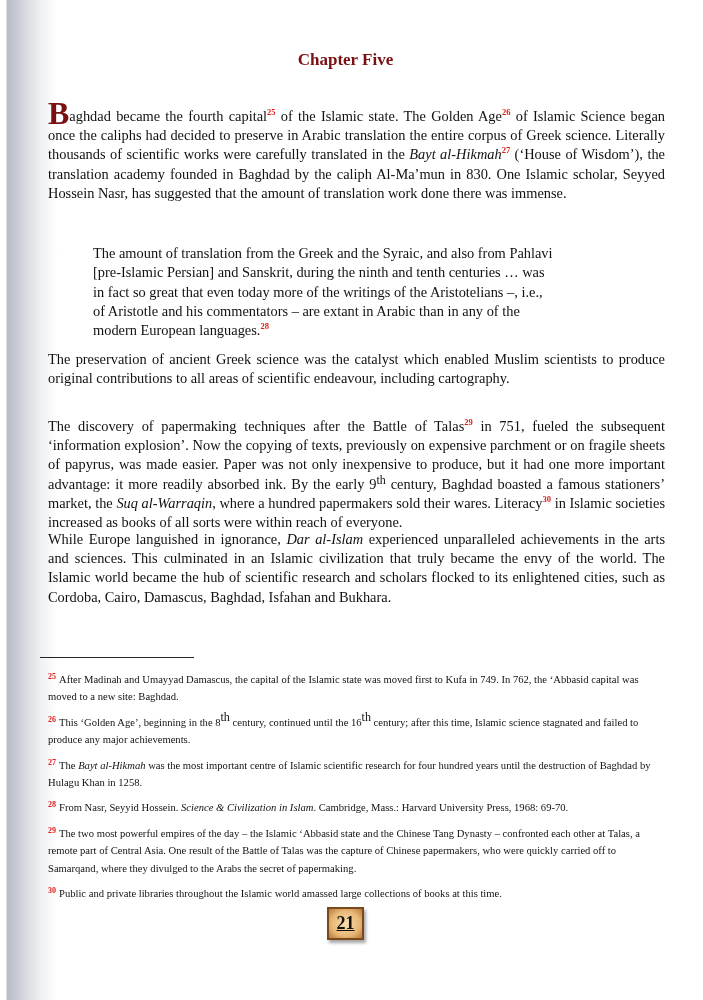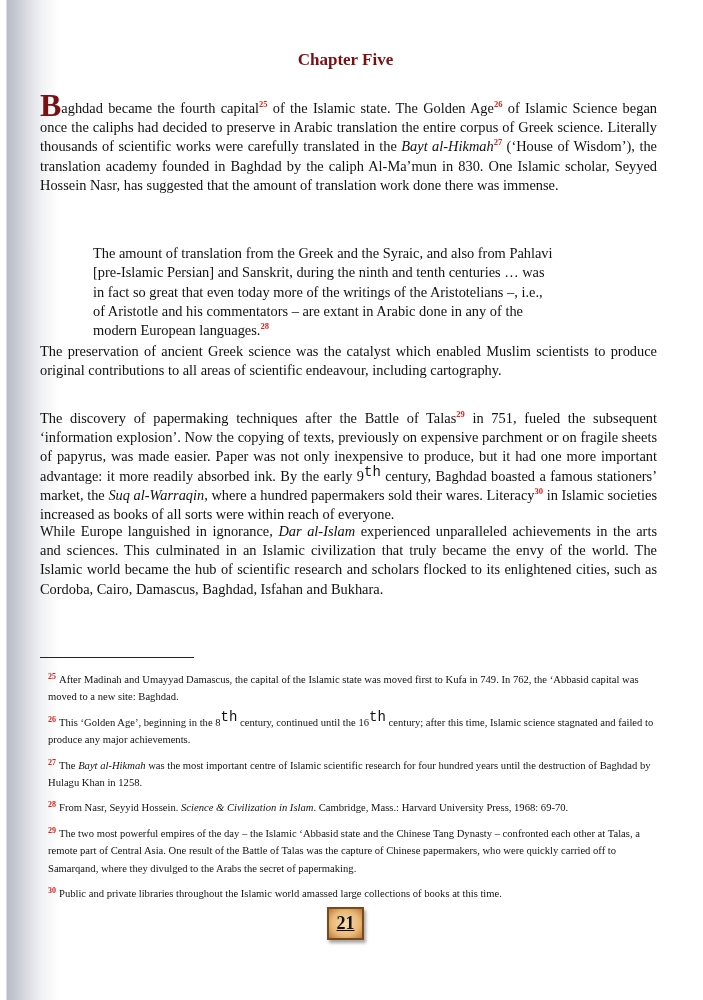--- a/index.html
+++ b/index.html
@@ -14,35 +14,35 @@
     background: linear-gradient(to right, #ffffff 0px, #ffffff 6px, #b8bcc6 7px, #c6c9d2 16px, #dcdee4 28px, #f1f2f5 42px, #ffffff 58px);
   }
   .page { position: absolute; left: 14px; top: 0; width: 703px; height: 1000px; }
   .chapter-title {
     position: absolute; top: 50px; left: 0; width: 663px; text-align: center;
     font-weight: bold; font-size: 17px; color: #7a1012;
   }
   .body-text {
     position: absolute; left: 26px; width: 617px;
     font-size: 14.4px; line-height: 19.2px; text-align: justify;
-    margin: 0;
+    margin: 8px;
   }
   .p1 { top: 96px; }
   .p2 { top: 342px; }
   .p3 { top: 409px; }
   .p4 { top: 522px; }
   .dropcap {
     font-size: 32px; font-weight: bold; color: #7a1012;
     line-height: 19px; vertical-align: -3px;
   }
   .fnref {
     color: #e0201a; font-weight: bold; font-size: 8.5px;
     vertical-align: 6px; line-height: 0;
   }
-  .ord { font-size: 14px; vertical-align: 5px; line-height: 0; font-family: Liberation Mono, monospace; }
+  .ord { font-size: 12px; vertical-align: 5px; line-height: 0; }
   .quote {
     position: absolute; left: 67px; top: 232px; width: 470px;
     font-size: 14.4px; line-height: 19.3px; margin: 12px;
   }
   .quote span.line { display: block; white-space: nowrap; }
   .fn-rule {
     position: absolute; left: 26px; top: 657px; width: 154px; height: 0;
     border-top: 1px solid #222;
   }
   .footnotes {
@@ -73,21 +73,21 @@
 <div class="page">
 
   <div class="chapter-title">Chapter Five</div>
 
   <p class="body-text p1"><span class="dropcap">B</span><span>aghdad became the fourth capital</span><sup class="fnref">25</sup><span> of the Islamic state.  The Golden Age</span><sup class="fnref">26</sup><span> of Islamic Science began once the caliphs had decided to preserve in Arabic translation the entire corpus of Greek science. Literally thousands of scientific works were carefully translated in the </span><i>Bayt al-Hikmah</i><sup class="fnref">27</sup><span> (‘House of Wisdom’), the translation academy founded in Baghdad by the caliph Al-Ma’mun in 830.  One Islamic scholar, Seyyed Hossein Nasr, has suggested that the amount of translation work done there was immense.</span></p>
 
   <div class="quote">
     <span class="line">The amount of translation from the Greek and the Syraic, and also from Pahlavi</span>
     <span class="line">[pre-Islamic Persian] and Sanskrit, during the ninth and tenth centuries … was</span>
     <span class="line">in fact so great that even today more of the writings of the Aristotelians –, i.e.,</span>
-    <span class="line">of Aristotle and his commentators – are extant in Arabic done in any of the</span>
+    <span class="line">of Aristotle and his commentators – are extant in Arabic than in any of the</span>
     <span class="line"><span>modern European languages.</span><sup class="fnref">28</sup></span>
   </div>
 
   <p class="body-text p2">The preservation of ancient Greek science was the catalyst which enabled Muslim scientists to produce original contributions to all areas of scientific endeavour, including cartography.</p>
 
   <p class="body-text p3"><span>The discovery of papermaking techniques after the Battle of Talas</span><sup class="fnref">29</sup><span> in 751, fueled the subsequent ‘information explosion’.  Now the copying of texts, previously on expensive parchment or on fragile sheets of papyrus, was made easier.  Paper was not only inexpensive to produce, but it had one more important advantage: it more readily absorbed ink.  By the early 9</span><sup class="ord">th</sup><span> century, Baghdad boasted a famous stationers’ market, the </span><i>Suq al-Warraqin</i><span>, where a hundred papermakers sold their wares.  Literacy</span><sup class="fnref">30</sup><span> in Islamic societies increased as books of all sorts were within reach of everyone.</span></p>
 
   <p class="body-text p4"><span>While Europe languished in ignorance, </span><i>Dar al-Islam</i><span> experienced unparalleled achievements in the arts and sciences.  This culminated in an Islamic civilization that truly became the envy of the world.  The Islamic world became the hub of scientific research and scholars flocked to its enlightened cities, such as Cordoba, Cairo, Damascus, Baghdad, Isfahan and Bukhara.</span></p>
 
   <div class="fn-rule"></div>

